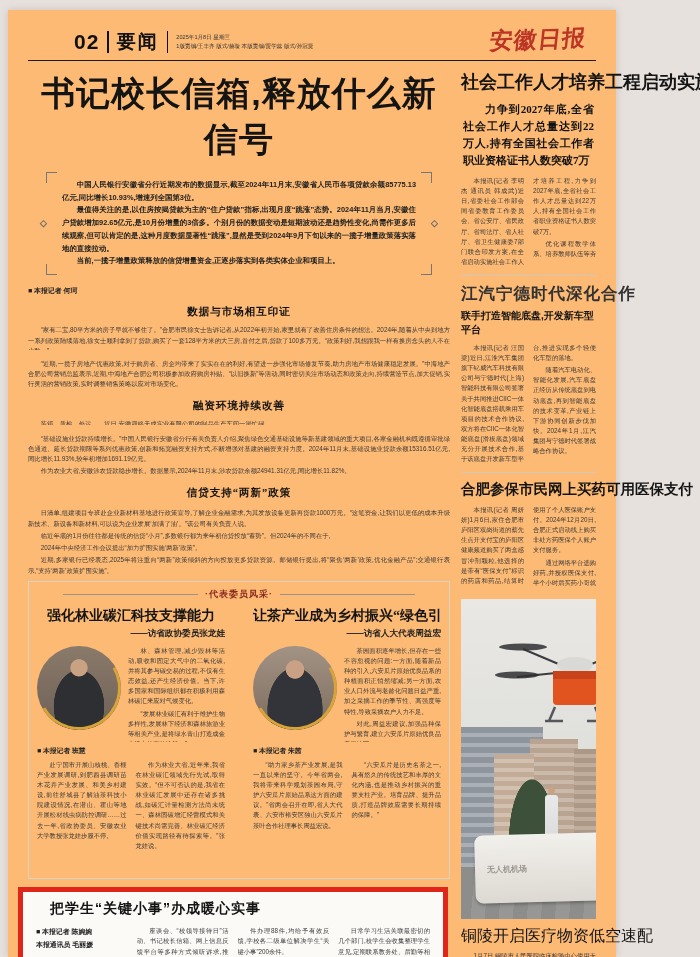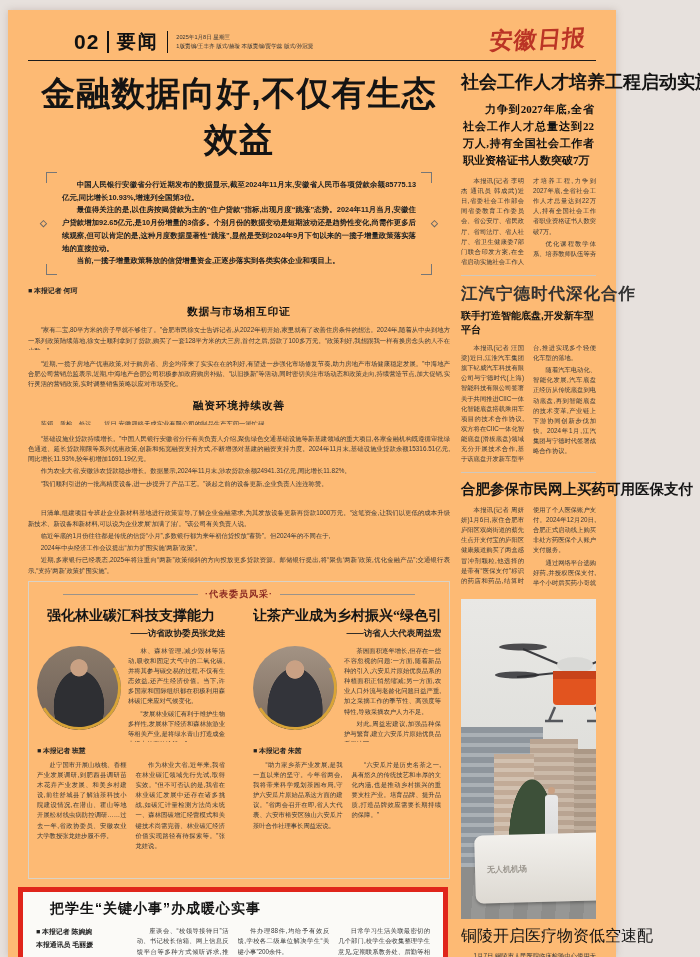--- a/index.html
+++ b/index.html
@@ -122,21 +122,21 @@
           <div>1版责编/王丰齐  版式/赫璇  本版责编/贾学蕊  版式/孙冠贤</div>
         </div>
       </div>
       <div class="masthead">安徽日报</div>
     </div>
 
     <div class="content">
 
       <div class="left-rg">
 
-        <div class="main-hl">金融数据向好,不仅有生态效益</div>
+        <div class="main-hl">书记校长信箱,释放什么新信号</div>
 
         <div class="lead-box">
           <span class="ck tl"></span>
           <span class="ck bl"></span>
           <span class="ck tr"></span>
           <span class="ck br"></span>
           <span class="dia l">◇</span>
           <span class="dia r">◇</span>
           <div>
               <p>中国人民银行安徽省分行近期发布的数据显示,截至2024年11月末,安徽省人民币各项贷款余额85775.13亿元,同比增长10.93%,增速列全国第3位。</p>
@@ -163,20 +163,21 @@
             <div>
                 <p>装箱、质检、外运……近日,安徽晟格天成实业有限公司的制品生产车间一派忙碌。</p>
                 <p>“3.6万平方米智能化新工厂已竣工投产,在邮储银行淮南市分行贷款支持下,扩大的生产基地让更多商品走向市场。”该公司负责人说,将在金融服务、“智慧+”等方面进行全方位合作,科技创新、项目建设……2024年11月当月,安徽新增贷款中,企业贷款占了绝大多数。</p>
               </div>
           </div>
           <div class="mcol">
             <div>
                 <p>“基础设施业贷款持续增长。”中国人民银行安徽省分行有关负责人介绍,聚焦绿色交通基础设施等新基建领域的重大项目,各家金融机构既遵循审批绿色通道、延长贷款期限等系列优惠政策,创新和拓宽融资支持方式,不断增强对基建的融资支持力度。2024年11月末,基础设施业贷款余额15316.51亿元,同比增长11.93%,较年初增加1691.19亿元。</p>
                 <p>作为农业大省,安徽涉农贷款稳步增长。数据显示,2024年11月末,涉农贷款余额24941.31亿元,同比增长11.82%。</p>
               </div>
+            <div class="subhead">信贷支持“两新”政策</div>
             <div>
                 <p>“我们顺利引进的一批高精度设备,进一步提升了产品工艺。”谈起之前的设备更新,企业负责人连连称赞。</p>
               </div>
           </div>
           <div class="mcol">
             <div>
                 <p>日清单,组建项目专班赴企业新材料基地进行政策宣导,了解企业金融需求,为其发放设备更新再贷款1000万元。“这笔资金,让我们以更低的成本升级新技术、新设备和新材料,可以说为企业发展‘加满了油’。”该公司有关负责人说。</p>
                 <p>临近年底的1月份往往都是传统的信贷“小月”,多数银行都为来年初信贷投放“蓄势”。但2024年的不同在于,</p>
                 <p>2024年中央经济工作会议提出“加力扩围实施‘两新’政策”。</p>
                 <p>近期,多家银行已经表态,2025年将注重向“两新”政策倾斜的方向投放更多贷款资源。邮储银行提出,将“聚焦‘两新’政策,优化金融产品”;交通银行表示,“支持‘两新’政策扩围实施”。</p>

